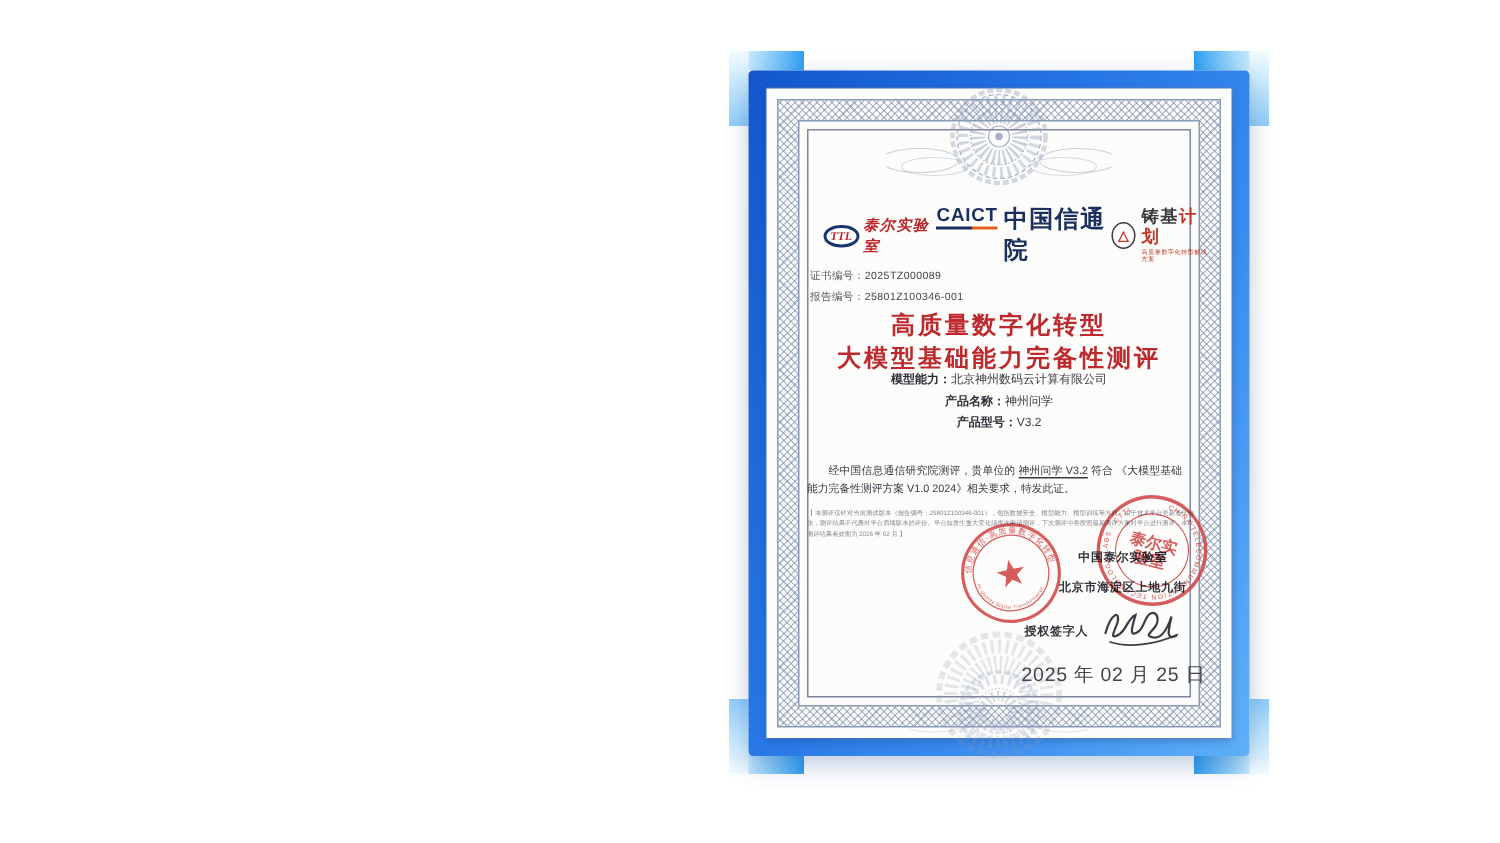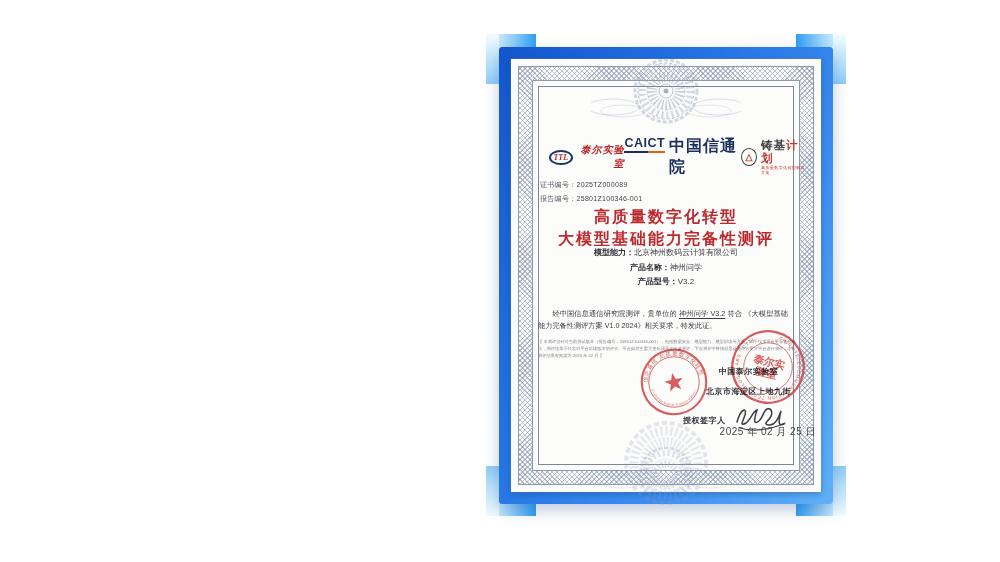--- a/index.html
+++ b/index.html
@@ -49,21 +49,21 @@
   .content { position:absolute; inset:0; z-index:3;border-radius:16px; }
 
   .logos-row { position:absolute; top:80px; left:38px; right:13px; height:36px;
                display:flex; align-items:center; justify-content:space-between; }
   .logo-ttl { display:flex; align-items:center; gap:3px; }
   .ttl-ellipse { width:26px; height:15px; border:2px solid #17356f; border-radius:50%;
                  display:flex; align-items:center; justify-content:center; background:#fff; }
   .ttl-ellipse i { font-family:"Liberation Serif", serif; font-style:italic; font-weight:bold;
                    font-size:8px; color:#b9262b; letter-spacing:0; }
   .ttl-name { font-family:"Liberation Serif", serif; font-style:italic; font-weight:bold;
-              font-size:10px; color:#b9262b; letter-spacing:1px;text-align:right; }
+              font-size:10px; color:#b9262b; letter-spacing:1px; }
   .logo-caict { display:flex; gap:4px; }
   .caict-abbr-wrap { display:flex; flex-direction:column; align-items:stretch; }
   .caict-abbr { font-size:12.5px; font-weight:bold; color:#1b2f5e; letter-spacing:.5px; }
   .caict-underline { height:2px; margin-top:1px;
                      background:linear-gradient(90deg,#1b2f5e 0 58%, #e2621b 58% 100%); }
   .caict-name { font-size:16px; font-weight:bold; color:#1b2f5e; letter-spacing:1px; }
   .logo-zhuji { display:flex; align-items:center; gap:4px; }
   .zhuji-circle { width:18px; height:18px; border:1.5px solid #3c3c44; border-radius:50%;
                   display:flex; align-items:center; justify-content:center; }
   .zhuji-circle i { font-style:normal; font-size:9px; font-weight:bold; color:#c0392b; line-height:1; }
@@ -98,22 +98,22 @@
   .stamp-left { left:128px; top:288px; transform:rotate(-12deg); }
   .stamp-right { left:219px; top:270px; transform:rotate(14deg); }
 
   .org-line { position:absolute; left:170px; width:135px; text-align:center;
               font-size:8px; font-weight:bold; color:#33333d; letter-spacing:.5px; z-index:4; }
   .org-1 { top:307px; }
   .org-2 { top:327px; }
   .sign-row { position:absolute; top:343px; left:172px; display:flex; align-items:flex-end; z-index:4; }
   .sign-label { font-size:8px; font-weight:bold; color:#33333d; letter-spacing:.5px; padding-bottom:6px; }
   .signature { margin-left:6px; }
-  .date-line { position:absolute; top:366px; left:170px; width:135px; text-align:right;
-               font-size:10px; color:#44444e; letter-spacing:.5px; z-index:4; }
+  .date-line { position:absolute; top:382px; left:170px; width:135px; text-align:left;
+               font-size:13px; color:#44444e; letter-spacing:.5px; z-index:4; }
 </style>
 </head>
 <body>
 
 <div class="scene">
 
   <div class="accent acc-tl">
       <div class="arm h"></div>
       <div class="arm v"></div>
     </div>

